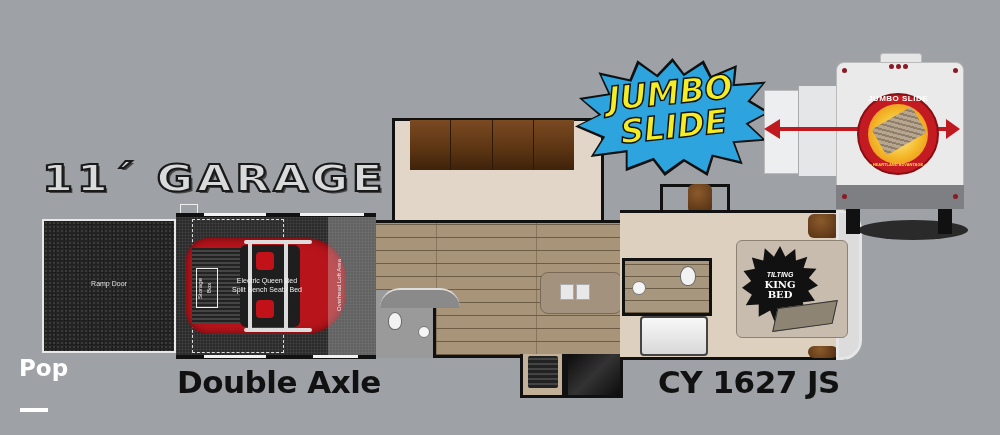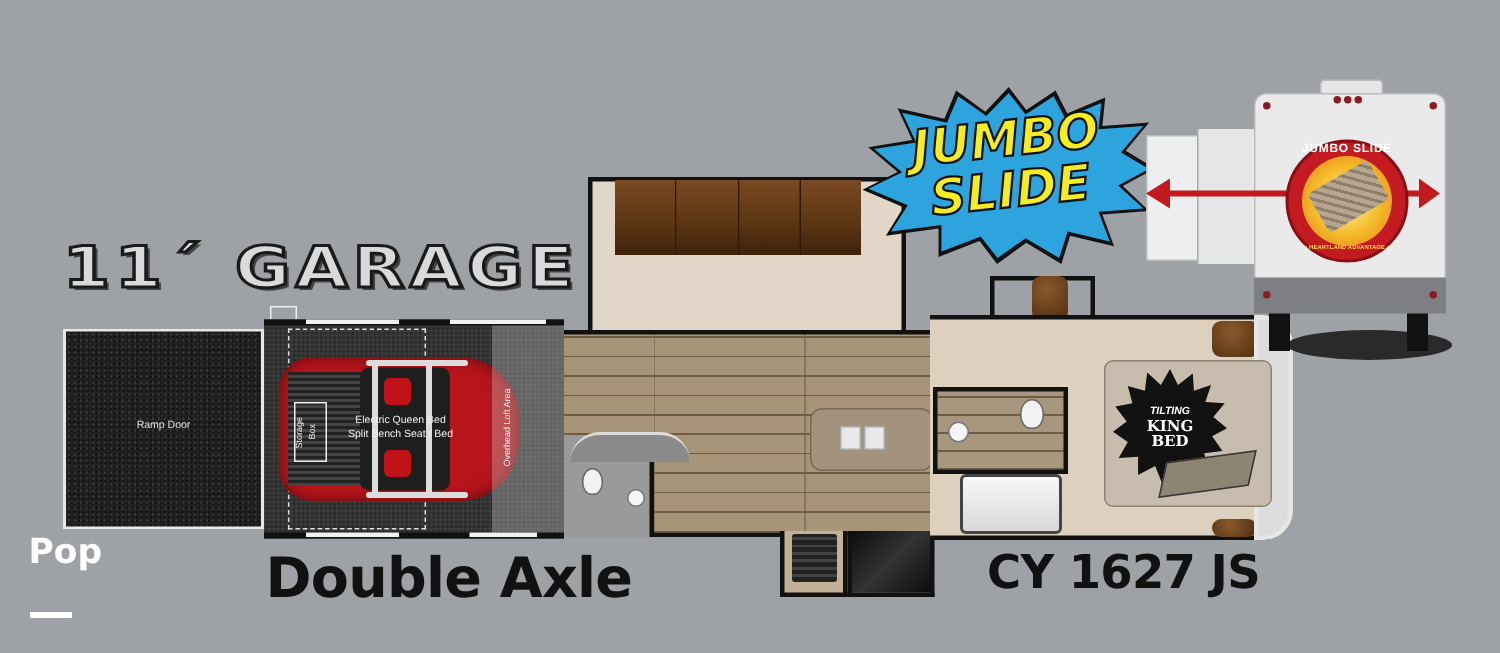--- a/index.html
+++ b/index.html
@@ -303,21 +303,21 @@
     }
     .badge-bottom-text {
       left: 857px; top: 162px; width: 82px; text-align: center;
       font-size: 4px; font-weight: bold; color: #ffd54a;
     }
 
     
     .double-axle {
       left: 177px; top: 364px;
       font-family: "DejaVu Sans", sans-serif; font-weight: bold;
-      font-size: 37px; color: #111; letter-spacing: -0.5px;
+      font-size: 31px; color: #111; letter-spacing: -0.5px;
     }
     .model {
       left: 658px; top: 364px;
       font-family: "DejaVu Sans", sans-serif; font-weight: bold;
       font-size: 31px; color: #111; letter-spacing: -0.5px;
     }
     .pop-logo {
       left: 19px; top: 355px;
       font-family: "DejaVu Sans", sans-serif; font-weight: bold;
       font-size: 23px; color: #ffffff;

